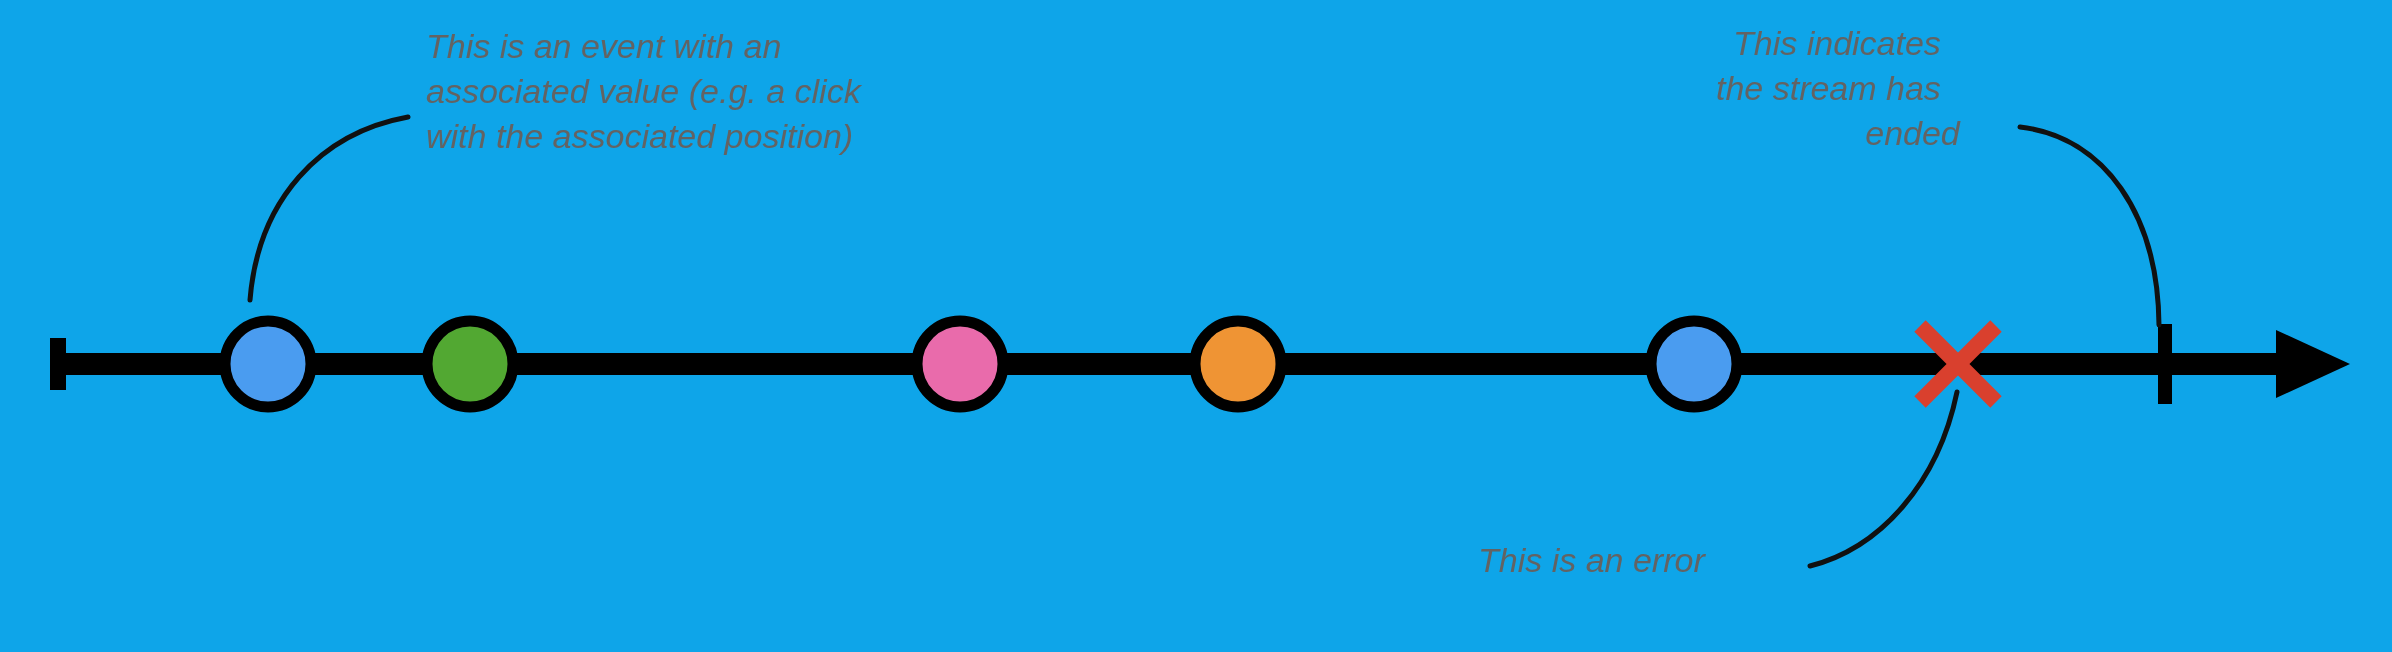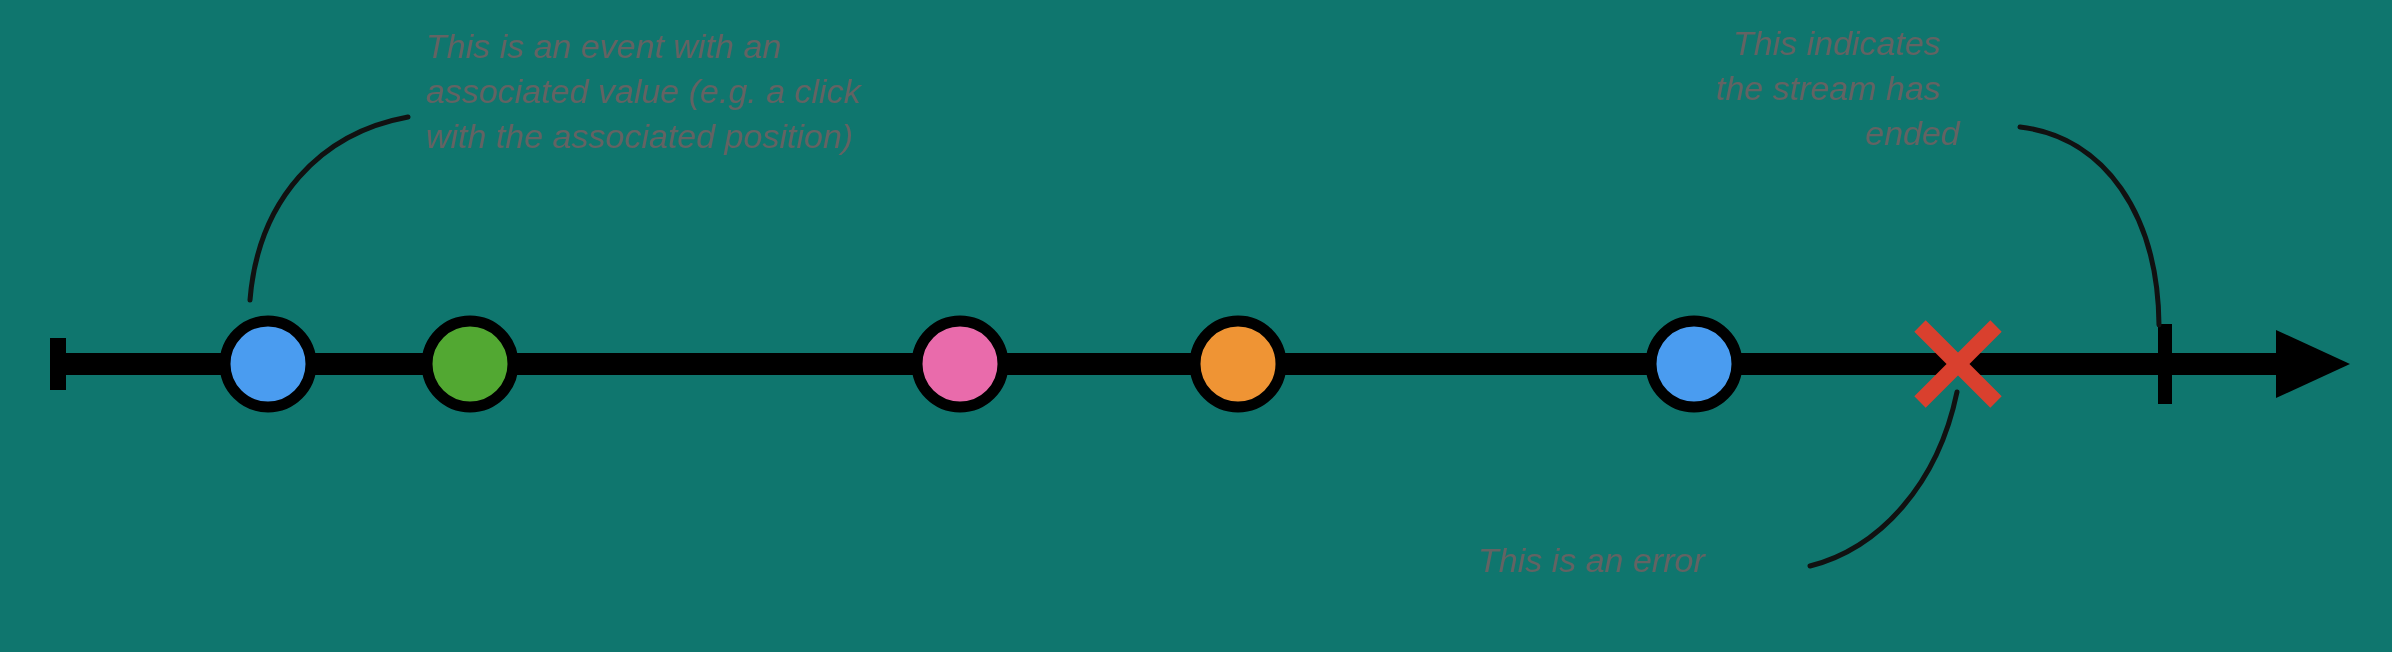--- a/index.html
+++ b/index.html
@@ -8,21 +8,21 @@
     padding: 0;
     background: #ffffff;
   }
   body {
     font-family: "Liberation Sans", sans-serif;
   }
   #stage {
     position: relative;
     width: 2392px;
     height: 652px;
-    background: #0f766e;
+    background: #0ea5e9;
     overflow: hidden;
   }
   #marble-svg {
     position: absolute;
     left: 0;
     top: 0;
     width: 2392px;
     height: 652px;
     display: block;
   }

